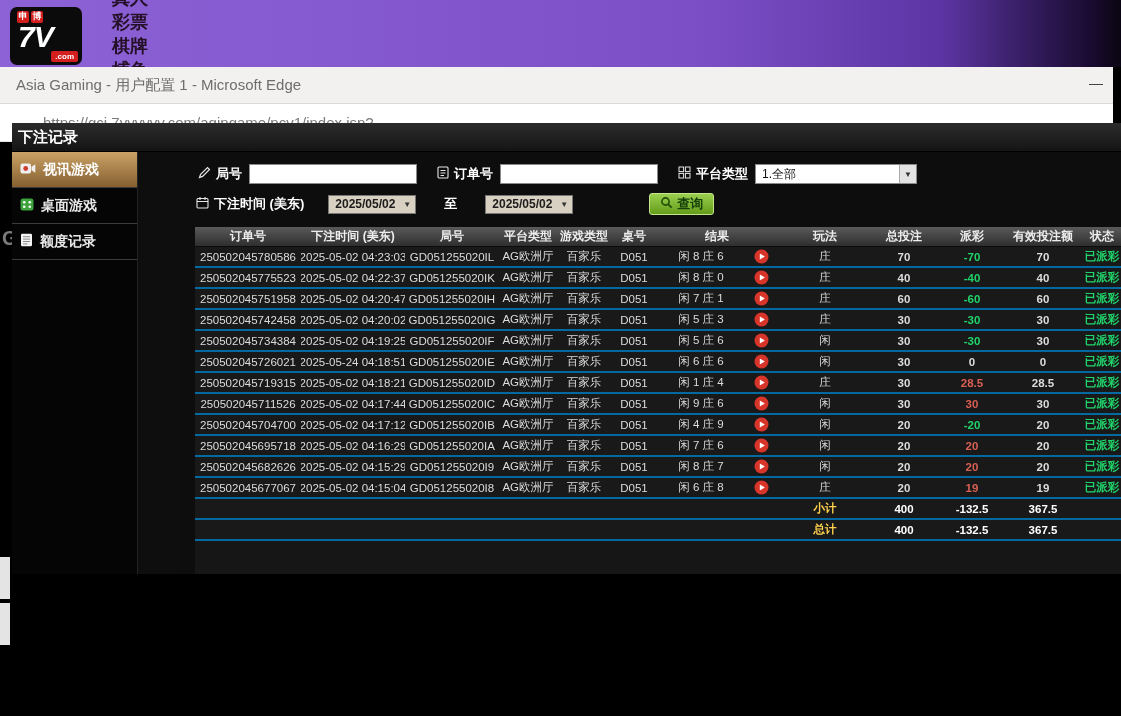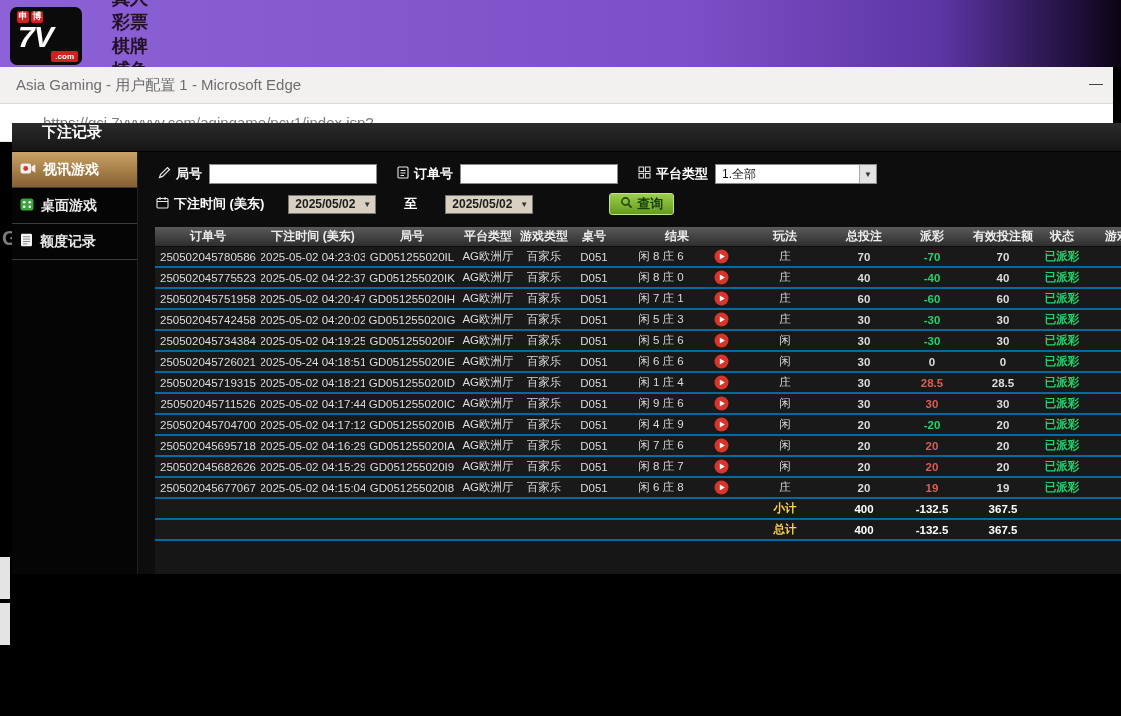--- a/index.html
+++ b/index.html
@@ -54,23 +54,23 @@
     font-size:9px; font-weight:bold; display:flex; align-items:center; justify-content:center; }
   .jackpot { position:absolute; left:58px; bottom:2px; color:#f3c53d; font-size:17px;
     font-weight:bold; letter-spacing:2px; white-space:nowrap; }
   .wifi { position:absolute; left:988px; top:3px; }
   .ginfo { position:absolute; left:1008px; top:1px; font-size:9px; color:#e3e3e3; line-height:15px; white-space:nowrap;}
   .ginfo b { color:#ffd24d; font-weight:bold; margin-left:2px;}
   .left-thumb { position:absolute; left:0; width:10px; height:42px; background:#e4e4e4; }
   
   .modal { position:absolute; left:12px; top:123px; width:1109px; height:451px; background:#0e0e0e; }
   .modal-header { height:29px; background:linear-gradient(180deg,#2b2b2b,#151515);
-    display:flex; padding-left:30px; color:#fff; font-size:15px;
+    display:flex; align-items:center; padding-left:6px; color:#fff; font-size:15px;
     font-weight:bold; border-bottom:1px solid #000; }
-  .modal-body { display:flex; height:422px; }
+  .modal-body { display:flex; height:422px;gap:40px; }
   .sidebar { width:126px; flex:none; background:#050505; border-right:1px solid #232323; }
   .side-item { height:36px; display:flex; align-items:center; gap:7px; padding-left:8px;
     color:#e8e8e8; font-size:14px; font-weight:bold; border-bottom:1px solid #3c3c3c;
     cursor:pointer; white-space:nowrap; }
   .side-item.active { background:linear-gradient(180deg,#caa267,#85602f); color:#fff; }
   .side-item svg { flex:none; }
   .content { flex:1; position:relative; background:#0d0d0d; overflow:hidden; }
   
   .f-row1 { position:absolute; top:11px; left:20px; display:flex; align-items:center; height:22px; }
   .f-row2 { position:absolute; top:41px; left:18px; display:flex; align-items:center; height:22px; }

